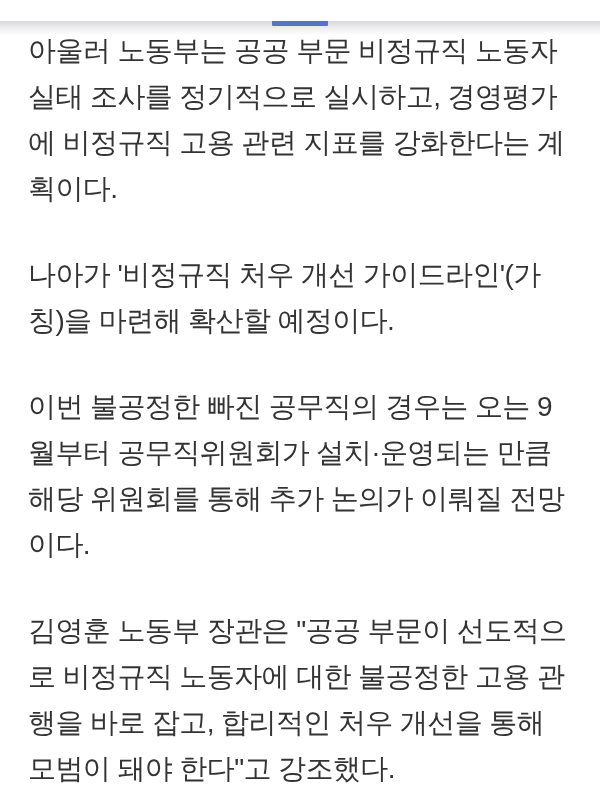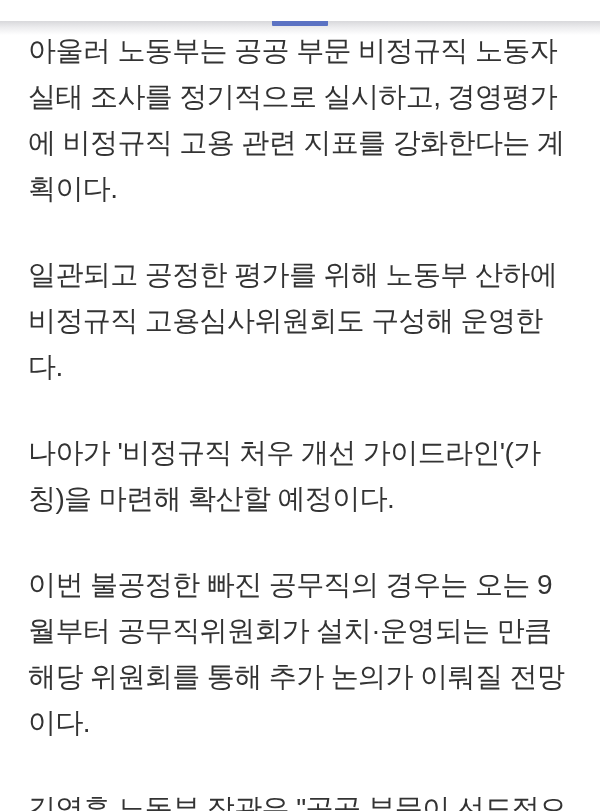--- a/index.html
+++ b/index.html
@@ -45,18 +45,17 @@
   }
 </style>
 </head>
 <body>
 
 <div class="screen">
   <div class="header-shadow"></div>
   <div class="top-accent-bar" style="background: rgb(91, 114, 195);"></div>
   <div class="article">
     <p>아울러 노동부는 공공 부문 비정규직 노동자 실태 조사를 정기적으로 실시하고, 경영평가에 비정규직 고용 관련 지표를 강화한다는 계획이다.</p>
-    <p>일관되고 공정한 평가를 위해 노동부 산하에 비정규직 고용심사위원회도 구성해 운영한다.</p>
     <p>나아가 '비정규직 처우 개선 가이드라인'(가칭)을 마련해 확산할 예정이다.</p>
     <p>이번 불공정한 빠진 공무직의 경우는 오는 9월부터 공무직위원회가 설치·운영되는 만큼 해당 위원회를 통해 추가 논의가 이뤄질 전망이다.</p>
     <p>김영훈 노동부 장관은 "공공 부문이 선도적으로 비정규직 노동자에 대한 불공정한 고용 관행을 바로 잡고, 합리적인 처우 개선을 통해 모범이 돼야 한다"고 강조했다.</p>
   </div>
 </div>
 
 </body></html>

